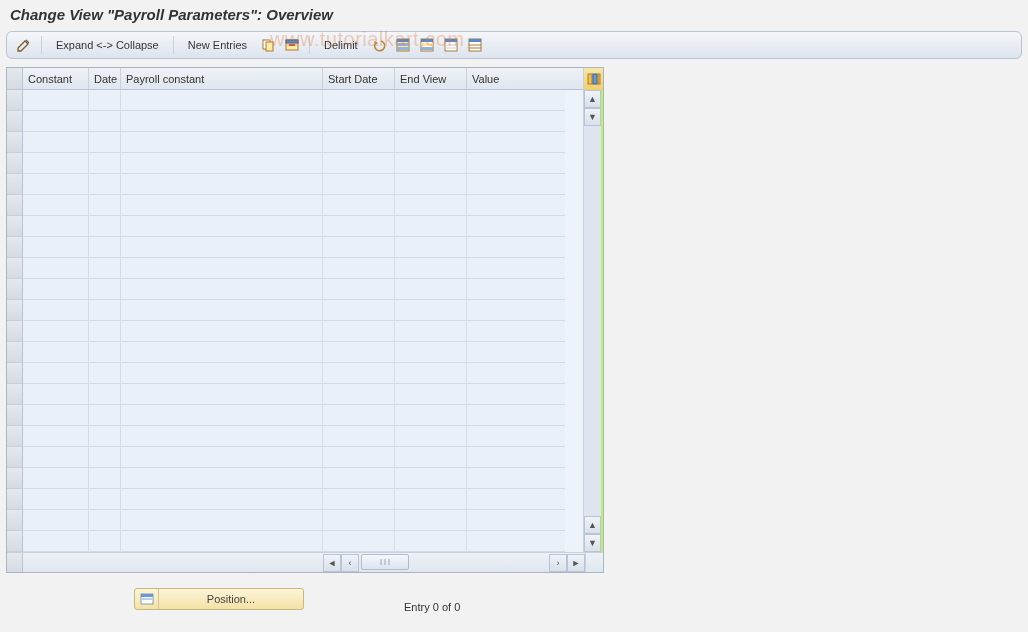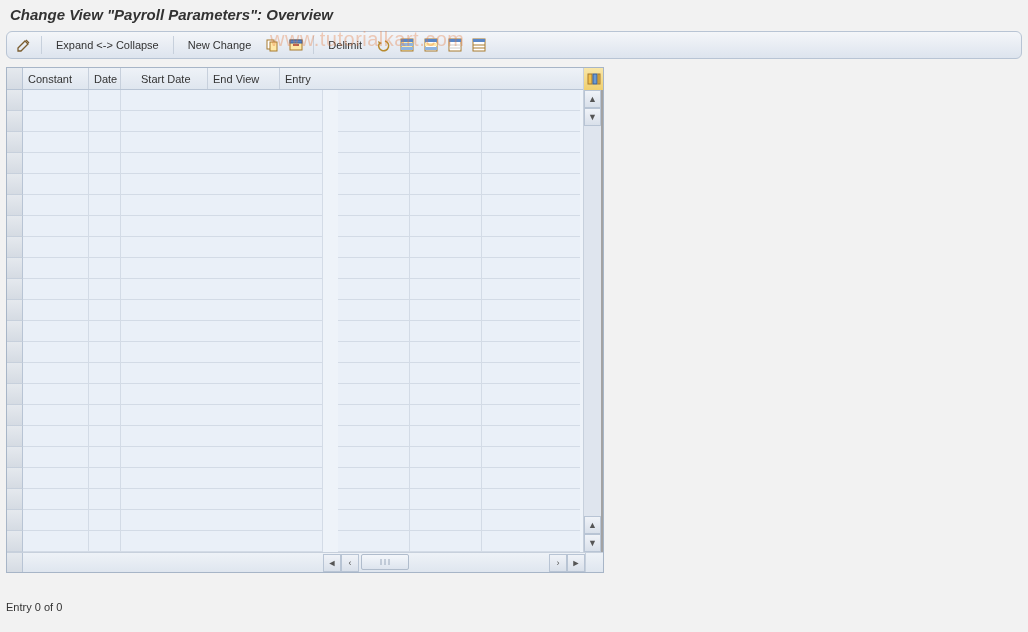--- a/index.html
+++ b/index.html
@@ -61,21 +61,21 @@
       z-index: 50;
     }
     
     .content-area {
       margin: 0 6px;
       display: flex;
     }
     
     .table-wrap {
       border: 1px solid #a7b5c7;
-      background: #a3a3a3;
+      background: #bef264;
       width: 598px;
       position: relative;
     }
     
     .table-header-row {
       display: flex;
       background: linear-gradient(to bottom, #eef2f7, #dfe6ef);
       border-bottom: 1px solid #b8c4d4;
       height: 22px;
     }
@@ -186,21 +186,21 @@
       display:flex;align-items:center;justify-content:center;
     }
     .position-btn-label {
       flex:1;text-align:center;color:#444;
     }
     .entry-text { color:#333;margin-top:16px; }
     
     .col-constant { width: 66px; }
     .col-info { width: 32px; }
     .col-payroll { width: 202px; }
-    .col-start { width: 72px; margin-left: 15px; }
+    .col-start { width: 72px; }
     .col-end { width: 72px; }
     .col-value { width: 98px; }
   </style>
 </head>
 <body>
 
 <div class="title-bar">
   <span class="title-text">Change View "Payroll Parameters": Overview</span>
 </div>
 
@@ -209,21 +209,21 @@
 <div class="toolbar">
   <span class="tb-icon-btn">
     <svg width="16" height="16" viewBox="0 0 16 16">
         <path d="M2 11 L9 4 L12 7 L5 14 L2 14 Z" fill="none" stroke="#7a5c2e" stroke-width="1.3"></path>
         <path d="M10 3 L13 6" stroke="#7a5c2e" stroke-width="1.3"></path>
       </svg>
   </span>
   <span class="tb-sep"></span>
   <span class="tb-text-btn">Expand &lt;-&gt; Collapse</span>
   <span class="tb-sep"></span>
-  <span class="tb-text-btn">New Change</span>
+  <span class="tb-text-btn">New Entries</span>
   <span class="tb-icon-btn">
     <svg width="16" height="16" viewBox="0 0 16 16">
         <rect x="3" y="3" width="7" height="9" fill="#fff" stroke="#a77b2e"></rect>
         <rect x="6" y="5" width="7" height="9" fill="#ffe9a8" stroke="#a77b2e"></rect>
       </svg>
   </span>
   <span class="tb-icon-btn">
     <svg width="16" height="16" viewBox="0 0 16 16">
         <rect x="2" y="3" width="12" height="10" fill="#ffe9a8" stroke="#a77b2e"></rect>
         <rect x="2" y="3" width="12" height="3" fill="#5a87c7" stroke="#3a5f97"></rect>
@@ -273,23 +273,24 @@
 </div>
 
 <div class="content-area">
   <div class="table-wrap">
     <div style="display:flex;">
       <div style="flex:1;">
         <div class="table-header-row">
           <div class="row-selector-hdr"></div>
           <div class="col-header col-constant">Constant</div>
           <div class="col-header col-info">Date</div>
+          <div class="col-header col-payroll">Payroll constant</div>
           <div class="col-header col-start">Start Date</div>
           <div class="col-header col-end">End View</div>
-          <div class="col-header col-value" style="border-right:none;">Entry</div>
+          <div class="col-header col-value" style="border-right:none;">Value</div>
         </div>
         <div class="table-body" id="table-body">
             <div class="data-row">
               <div class="row-selector"></div>
               <div class="cell col-constant"></div>
               <div class="cell col-info"></div>
               <div class="cell col-payroll"></div>
               <div class="cell col-start"></div>
               <div class="cell col-end"></div>
               <div class="cell col-value" style="border-right:none;"></div>
@@ -516,14 +517,24 @@
       </div>
       <div style="flex:1;"></div>
       <div class="hscroll-btn">›</div>
       <div class="hscroll-btn">►</div>
       <div style="width:18px;background:linear-gradient(to bottom,#eef2f7,#dfe6ef);border-left:1px solid #c7d0dc;"></div>
     </div>
   </div>
 </div>
 
 <div class="footer-row">
+  <div class="position-btn">
+    <span class="position-btn-icon">
+      <svg width="14" height="14" viewBox="0 0 14 14">
+          <rect x="1" y="2" width="12" height="10" fill="#fff" stroke="#8a99ad"></rect>
+          <rect x="1" y="2" width="12" height="3" fill="#6a9ad4"></rect>
+          <rect x="1" y="6" width="12" height="2" fill="#bcd3ee"></rect>
+        </svg>
+    </span>
+    <span class="position-btn-label">Position...</span>
+  </div>
   <span class="entry-text">Entry 0 of 0</span>
 </div>
 
 </body></html>

